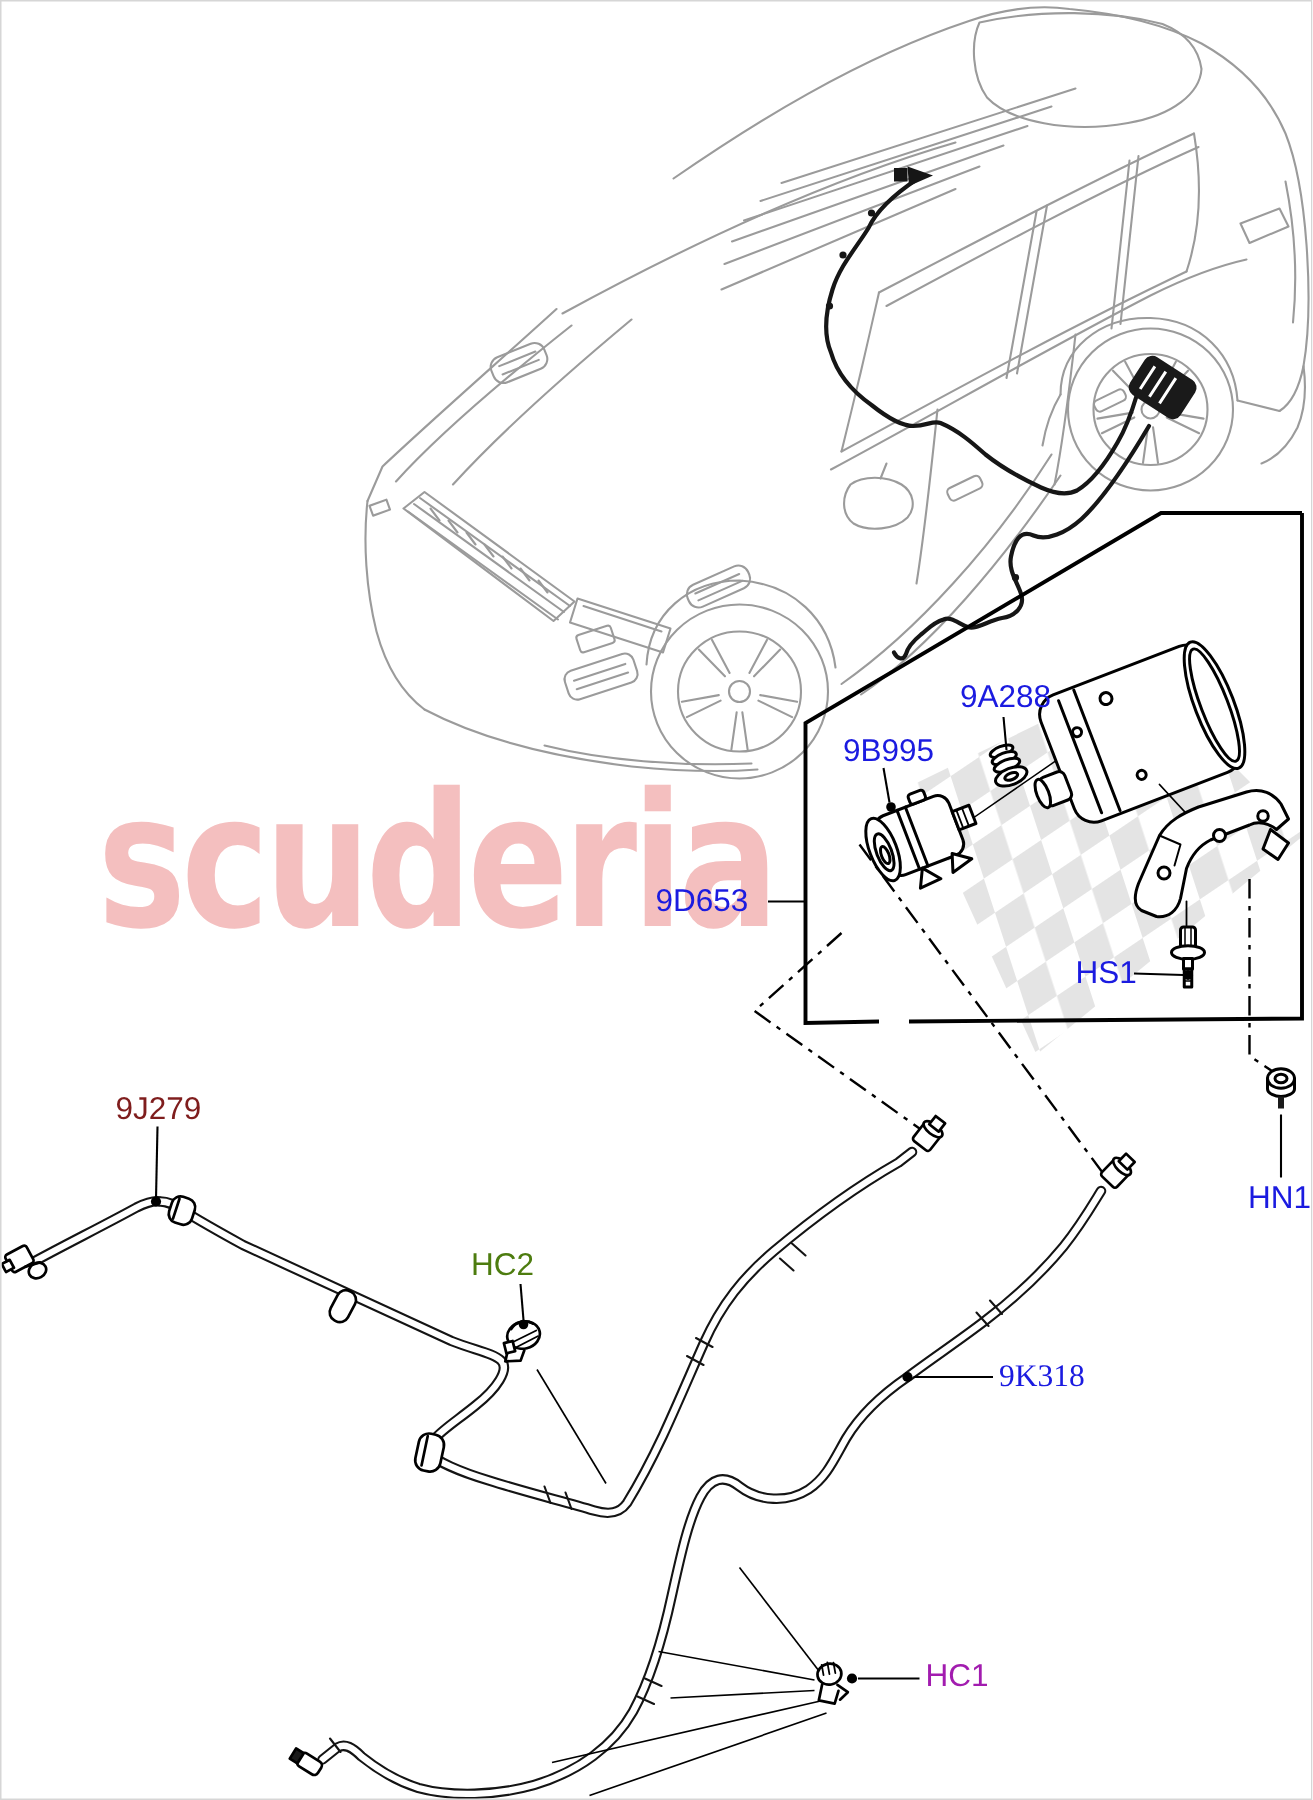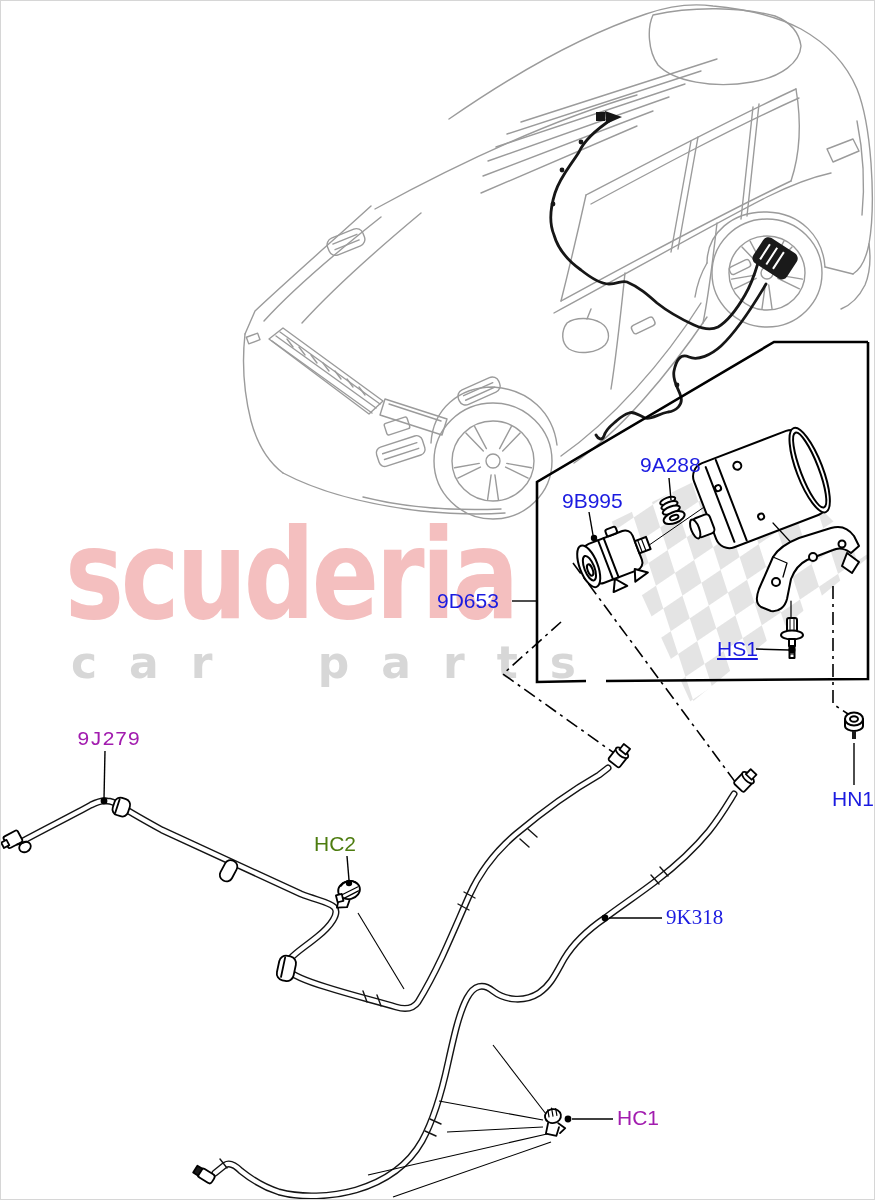--- a/index.html
+++ b/index.html
@@ -38,21 +38,20 @@
   #lbl-HC2  {left:313px;top:832px;}
   #lbl-9K318{left:665px;top:905px;}
   #lbl-HC1  {left:616px;top:1106px;}
 </style>
 </head>
 <body>
 
 <div id="stage">
 
   <div class="wm-brand" style="color:#f4bfbf;">scuderia</div>
-  <div class="wm-tagline" style="color:#d7d7d7;">car parts</div>
 
   <svg id="diagram-svg" width="875" height="1200" viewBox="0 0 875 1200">
     <defs>
       <pattern id="chk" width="46" height="46" patternUnits="userSpaceOnUse" patternTransform="rotate(-34) skewX(-16)">
         <rect x="0" y="0" width="23" height="23" fill="#e4e4e4"></rect>
         <rect x="23" y="23" width="23" height="23" fill="#e4e4e4"></rect>
       </pattern>
     </defs>
 
     <polygon points="608,522 760,448 868,556 690,702" fill="url(#chk)"></polygon>
@@ -323,20 +322,20 @@
       <circle cx="604" cy="917" r="3.4"></circle>
       <circle cx="567" cy="1118" r="3.4"></circle>
       <circle cx="791" cy="649" r="3.4"></circle>
       <circle cx="593" cy="537" r="3.2"></circle>
     </g>
   </svg>
 
   <div class="plabel" id="lbl-9B995" style="color: rgb(27, 27, 224);">9B995</div>
   <div class="plabel" id="lbl-9A288" style="color: rgb(27, 27, 224);">9A288</div>
   <div class="plabel" id="lbl-9D653" style="color: rgb(27, 27, 224);">9D653</div>
-  <div class="plabel" id="lbl-HS1" style="color: rgb(27, 27, 224); text-decoration: underline;">HS1</div>
+  <div class="plabel" id="lbl-HS1" style="color: rgb(27, 27, 224);">HS1</div>
   <div class="plabel" id="lbl-HN1" style="color: rgb(27, 27, 224);">HN1</div>
-  <div class="plabel" id="lbl-9J279" style="color: #a21caf; font-family: Liberation Mono, monospace;">9J279</div>
+  <div class="plabel" id="lbl-9J279" style="color: #7f1d1d;">9J279</div>
   <div class="plabel" id="lbl-HC2" style="color: #4d7c0f;">HC2</div>
   <div class="plabel" id="lbl-9K318" style="color: rgb(27, 27, 224); font-family: Liberation Serif, serif;">9K318</div>
   <div class="plabel" id="lbl-HC1" style="color: #a21caf;">HC1</div>
 
 </div>
 
 </body></html>

